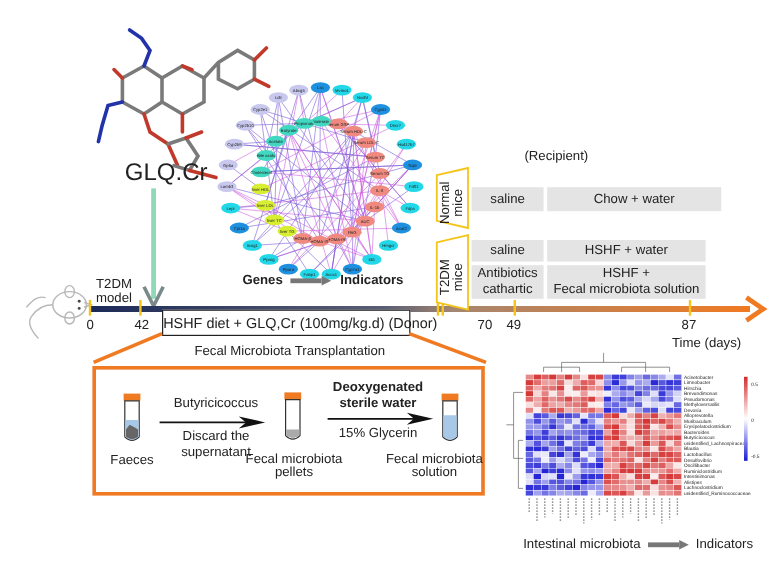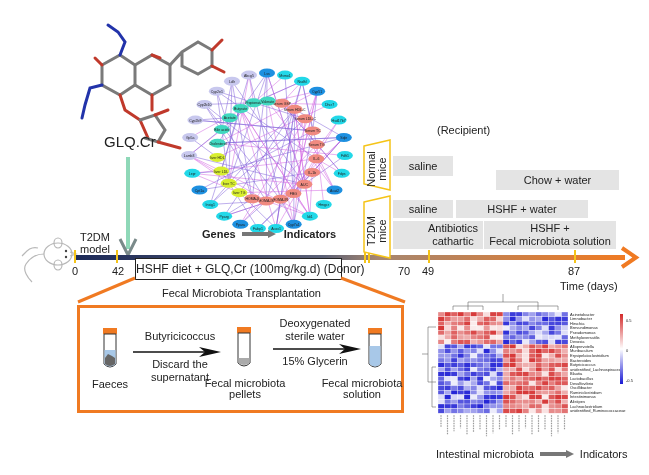--- a/index.html
+++ b/index.html
@@ -31,21 +31,21 @@
     <polyline points="90,45 95,32 88,22 78,15" stroke="#2233aa"></polyline>
     <polyline points="72,75 60,78 55,95 52,108" stroke="#2233aa"></polyline>
     <line x1="72" y1="55" x2="65" y2="48" stroke="#c0392b"></line>
 
     <polyline points="90,85 95,100 110,110 118,128" stroke="#c0392b"></polyline>
     <polyline points="110,110 125,105 135,120 128,132 115,128" stroke="#7a7a7a"></polyline>
     <line x1="125" y1="105" x2="138" y2="100" stroke="#c0392b"></line>
     <line x1="128" y1="132" x2="150" y2="138" stroke="#c0392b"></line>
   </g>
 </svg>
-<div class="abs txt" style="left:104px;top:133px;font-size:15px;">GLQ.Cr</div>
+<div class="abs txt" style="left:104px;top:133px;font-size:20px;">GLQ.Cr</div>
 
 <svg width="20" height="110" style="left:118px;top:155px;">
   <rect x="8" y="2" width="4" height="92" fill="#8fd8b8"></rect>
   <path d="M2,84 L10,100 L18,84" stroke="#7a8a8a" stroke-width="3" fill="none"></path>
 </svg>
 
 <svg id="network" width="170" height="170" style="left:182px;top:66px;">
     <g>
       <line x1="94.05524730176793" y1="162.47259190387155" x2="57.365052321103455" y2="126.66904926662775" stroke="#7a5ad8" stroke-width="0.7" stroke-opacity="0.7"></line>
       <line x1="161.81500473495223" y1="71.45544214197943" x2="98.39432412745879" y2="133.17252413117436" stroke="#d060e0" stroke-width="0.7" stroke-opacity="0.7"></line>
@@ -320,28 +320,28 @@
 <div class="abs txt center" style="left:356px;top:158px;width:42px;transform:rotate(-90deg);white-space:pre-line;line-height:11px;font-size:11px;">Normal
 mice</div>
 
 <svg width="30" height="62" style="left:362px;top:196px;">
   <path d="M2,6 L28,0 L28,62 L2,56 Z" fill="#fff" stroke="#f5c418" stroke-width="1.5"></path>
 </svg>
 <div class="abs txt center" style="left:356px;top:220px;width:42px;transform:rotate(-90deg);white-space:pre-line;line-height:11px;font-size:11px;">T2DM
 mice</div>
 
 <div class="grey-box" style="left:393px;top:156px;width:60px;height:20px;">saline</div>
-<div class="grey-box" style="left:456px;top:170px;width:123px;height:20px;margin-left:40px;">Chow + water</div>
+<div class="grey-box" style="left:456px;top:156px;width:145px;height:20px;">Chow + water</div>
 
 <div class="grey-box" style="left:393px;top:200px;width:60px;height:18px;">saline</div>
 <div class="grey-box" style="left:456px;top:200px;width:132px;height:18px;">HSHF + water</div>
 
-<div class="grey-box" style="left:393px;top:221px;width:60px;height:28px;white-space:pre-line;padding-left:30px;">Antibiotics
+<div class="grey-box" style="left:393px;top:221px;width:60px;height:28px;white-space:pre-line;">Antibiotics
 cathartic</div>
-<div class="grey-box" style="left:456px;top:221px;width:132px;height:28px;white-space:pre-line;margin-left:28px;">HSHF +
+<div class="grey-box" style="left:456px;top:221px;width:132px;height:28px;white-space:pre-line;">HSHF +
 Fecal microbiota solution</div>
 
 <svg width="340" height="30" style="left:75px;top:276px;">
   <line x1="60" y1="2" x2="3" y2="26" stroke="#f07a22" stroke-width="3"></line>
   <line x1="266" y1="2" x2="330" y2="26" stroke="#f07a22" stroke-width="3"></line>
 </svg>
 <div class="abs" style="left:77px;top:305px;width:327px;height:108px;border:3px solid #f07a22;box-sizing:border-box;"></div>
 
 <svg width="20" height="44" style="left:100px;top:328px;">
   <rect x="3" y="0" width="14" height="6" fill="#f07a22"></rect>
@@ -365,21 +365,21 @@
     <path d="M66,0 L88,5 L66,10 L72,5 Z" fill="#111"></path>
 </svg>
 <svg width="90" height="10" style="left:273px;top:344px;">
   <line x1="0" y1="5" x2="80" y2="5" stroke="#111" stroke-width="1.5"></line>
     <path d="M66,0 L88,5 L66,10 L72,5 Z" fill="#111"></path>
 </svg>
 
 <div class="abs txt center" style="left:140px;top:330px;width:80px;">Butyricicoccus</div>
 <div class="abs txt center" style="left:140px;top:358px;width:80px;white-space:pre-line;line-height:13px;">Discard the
 supernatant</div>
-<div class="abs txt center" style="left:270px;top:317px;width:90px;white-space:pre-line;line-height:13px;">Deoxygenated
+<div class="abs txt center" style="left:270px;top:317px;width:90px;white-space:pre-line;line-height:13px;font-weight:bold;">Deoxygenated
 sterile water</div>
 <div class="abs txt center" style="left:270px;top:355px;width:90px;">15% Glycerin</div>
 
 <div class="abs txt center" style="left:80px;top:378px;width:60px;">Faeces</div>
 <div class="abs txt center" style="left:200px;top:378px;width:90px;white-space:pre-line;line-height:11px;">Fecal microbiota
 pellets</div>
 <div class="abs txt center" style="left:320px;top:378px;width:84px;white-space:pre-line;line-height:11px;">Fecal microbiota
 solution</div>
 
 <svg id="heatmap" width="220" height="150" style="left:420px;top:292px;">

